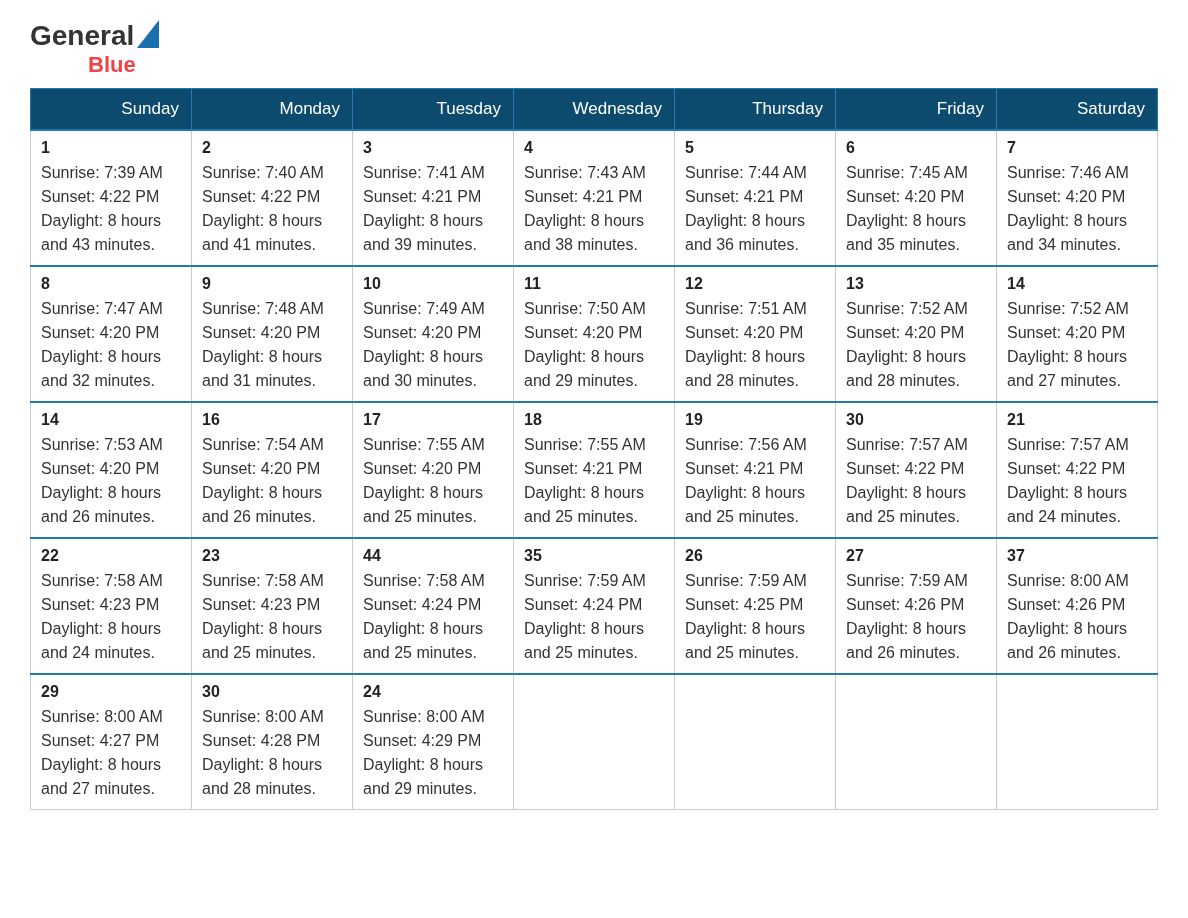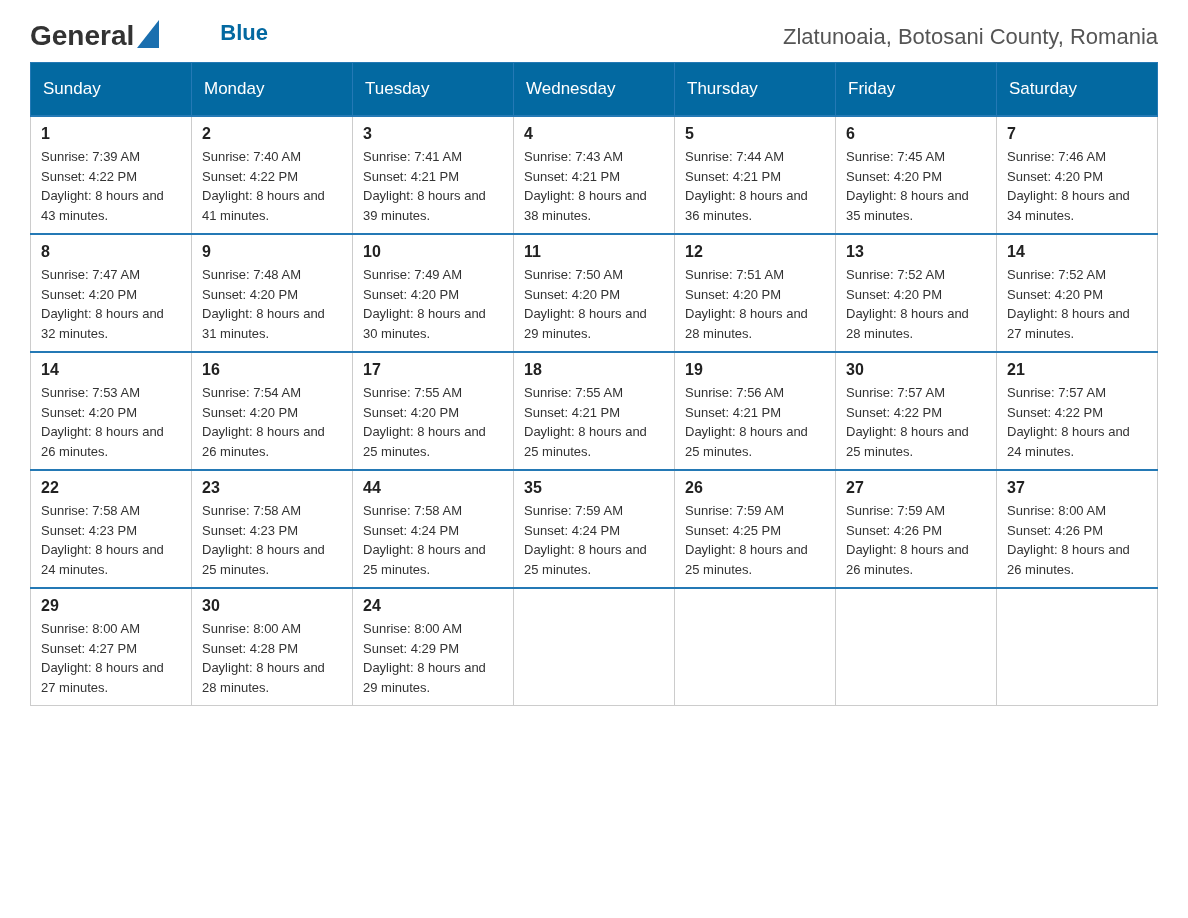--- a/index.html
+++ b/index.html
@@ -32,24 +32,24 @@
       font-size: 22px;
       color: #555;
       margin-top: 4px;
     }
     .calendar {
       width: 100%;
       border-collapse: collapse;
       margin-top: 10px;
     }
     .calendar th {
-      background-color: #0369a1;
+      background-color: #0c4a6e;
       color: #fff;
-      padding: 16px 12px;
-      text-align: left;
+      padding: 10px 12px;
+      text-align: right;
       font-size: 17px;
       font-weight: normal;
       border: 1px solid #2479b5;
     }
     .calendar td {
       vertical-align: top;
       padding: 8px 10px;
       border: 1px solid #ccc;
       border-top: 2px solid #2479b5;
       width: 14.28%;
@@ -58,37 +58,38 @@
     .calendar tr td {
       border-top: 2px solid #2479b5;
     }
     .day-number {
       font-size: 16px;
       font-weight: bold;
       color: #222;
       margin-bottom: 4px;
     }
     .day-info {
-      font-size: 13px;
+      font-size: 16px;
       color: #333;
       line-height: 1.5;
     }
     .empty-cell {
       background: #fff;
       border-top: 2px solid #2479b5;
     }
     .logo-wrapper {
       display: flex;
+      flex-direction: column;
     }
     .logo-line1 {
       display: flex;
       align-items: center;
     }
     .logo-line2 {
-      color: #0369a1;
+      color: #ef4444;
       font-size: 22px;
       font-weight: bold;
       margin-left: 58px;
     }
   </style>
 </head>
 <body>
 
 <div class="header">
   <div class="logo-wrapper">
@@ -96,21 +97,20 @@
       <span class="logo-general" style="font-size:28px;font-weight:bold;color:#333;">General</span>
       <span style="display:inline-block;margin:0 3px;">
         <svg width="22" height="28" viewBox="0 0 22 28">
           <polygon points="0,28 22,28 22,0" fill="#1a6faf"></polygon>
         </svg>
       </span>
     </div>
     <div class="logo-line2">Blue</div>
   </div>
   <div class="title-section">
-    <div class="location">Zlatunoaia, Botosani County, Romania</div>
   </div>
 </div>
 
 <table class="calendar">
   <thead>
     <tr>
       <th>Sunday</th>
       <th>Monday</th>
       <th>Tuesday</th>
       <th>Wednesday</th>

